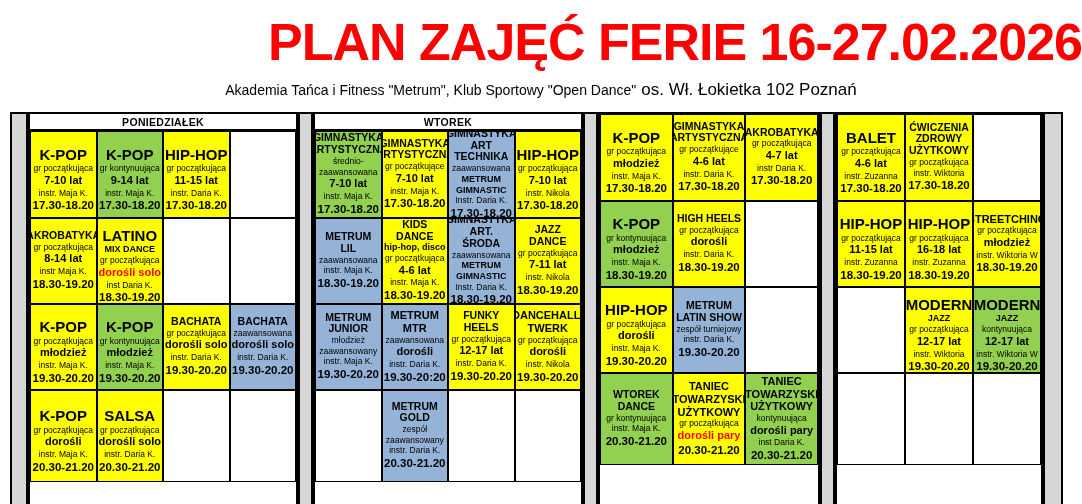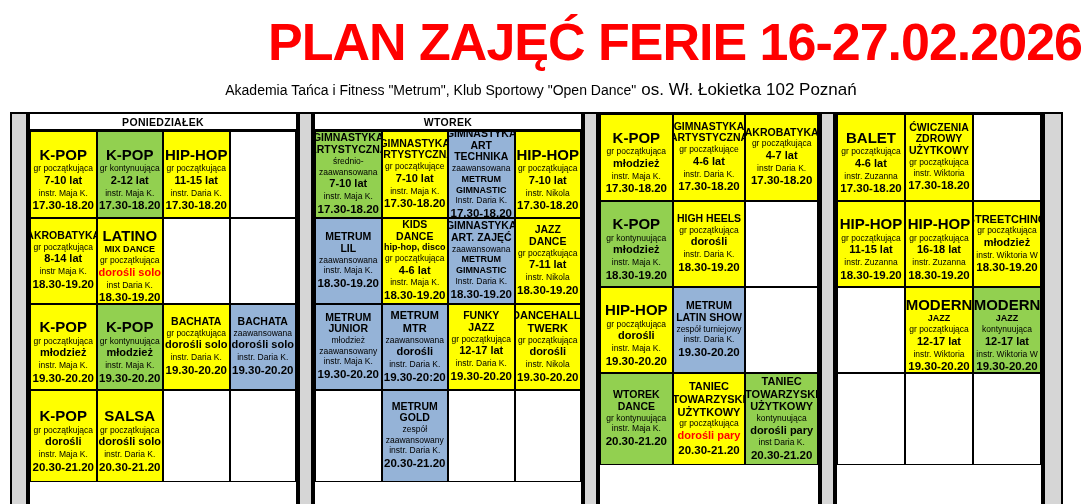--- a/index.html
+++ b/index.html
@@ -105,21 +105,21 @@
           <div class="cell bg-yellow">
             <div class="ln ln-title">K-POP</div>
             <div class="ln ln-small">gr początkująca</div>
             <div class="ln ln-bold">7-10 lat</div>
             <div class="ln ln-small">instr. Maja K.</div>
             <div class="ln ln-time">17.30-18.20</div>
           </div>
           <div class="cell bg-green">
             <div class="ln ln-title">K-POP</div>
             <div class="ln ln-small">gr kontynuująca</div>
-            <div class="ln ln-bold">2-12 lat</div>
+            <div class="ln ln-bold">9-14 lat</div>
             <div class="ln ln-small">instr. Maja K.</div>
             <div class="ln ln-time">17.30-18.20</div>
           </div>
           <div class="cell bg-yellow">
             <div class="ln ln-title">HIP-HOP</div>
             <div class="ln ln-small">gr początkująca</div>
             <div class="ln ln-bold">11-15 lat</div>
             <div class="ln ln-small">instr. Daria K.</div>
             <div class="ln ln-time">17.30-18.20</div>
           </div>
@@ -233,21 +233,21 @@
           <div class="cell bg-yellow">
             <div class="ln ln-title-sm">KIDS DANCE</div>
             <div class="ln ln-bold-sm">hip-hop, disco</div>
             <div class="ln ln-small">gr początkująca</div>
             <div class="ln ln-bold">4-6 lat</div>
             <div class="ln ln-small">instr. Maja K.</div>
             <div class="ln ln-time">18.30-19.20</div>
           </div>
           <div class="cell bg-blue">
             <div class="ln ln-title-sm">GIMNASTYKA</div>
-            <div class="ln ln-title-sm">ART. ZAJĘĆ</div>
+            <div class="ln ln-title-sm">ART. ŚRODA</div>
             <div class="ln ln-small">zaawansowana</div>
             <div class="ln ln-bold-sm">METRUM</div>
             <div class="ln ln-bold-sm">GIMNASTIC</div>
             <div class="ln ln-small">Instr. Daria K.</div>
             <div class="ln ln-time">18.30-19.20</div>
           </div>
           <div class="cell bg-yellow">
             <div class="ln ln-title-sm">JAZZ DANCE</div>
             <div class="ln ln-small">gr początkująca</div>
             <div class="ln ln-bold">7-11 lat</div>
@@ -263,21 +263,21 @@
             <div class="ln ln-time">19.30-20.20</div>
           </div>
           <div class="cell bg-blue">
             <div class="ln ln-title-xs">METRUM MTR</div>
             <div class="ln ln-small">zaawansowana</div>
             <div class="ln ln-bold">dorośli</div>
             <div class="ln ln-small">instr. Daria K.</div>
             <div class="ln ln-time">19.30-20:20</div>
           </div>
           <div class="cell bg-yellow">
-            <div class="ln ln-title-sm">FUNKY JAZZ</div>
+            <div class="ln ln-title-sm">FUNKY HEELS</div>
             <div class="ln ln-small">gr początkująca</div>
             <div class="ln ln-bold">12-17 lat</div>
             <div class="ln ln-small">instr. Daria K.</div>
             <div class="ln ln-time">19.30-20.20</div>
           </div>
           <div class="cell bg-yellow">
             <div class="ln ln-title-xs">DANCEHALL/</div>
             <div class="ln ln-title-xs">TWERK</div>
             <div class="ln ln-small">gr początkująca</div>
             <div class="ln ln-bold">dorośli</div>

